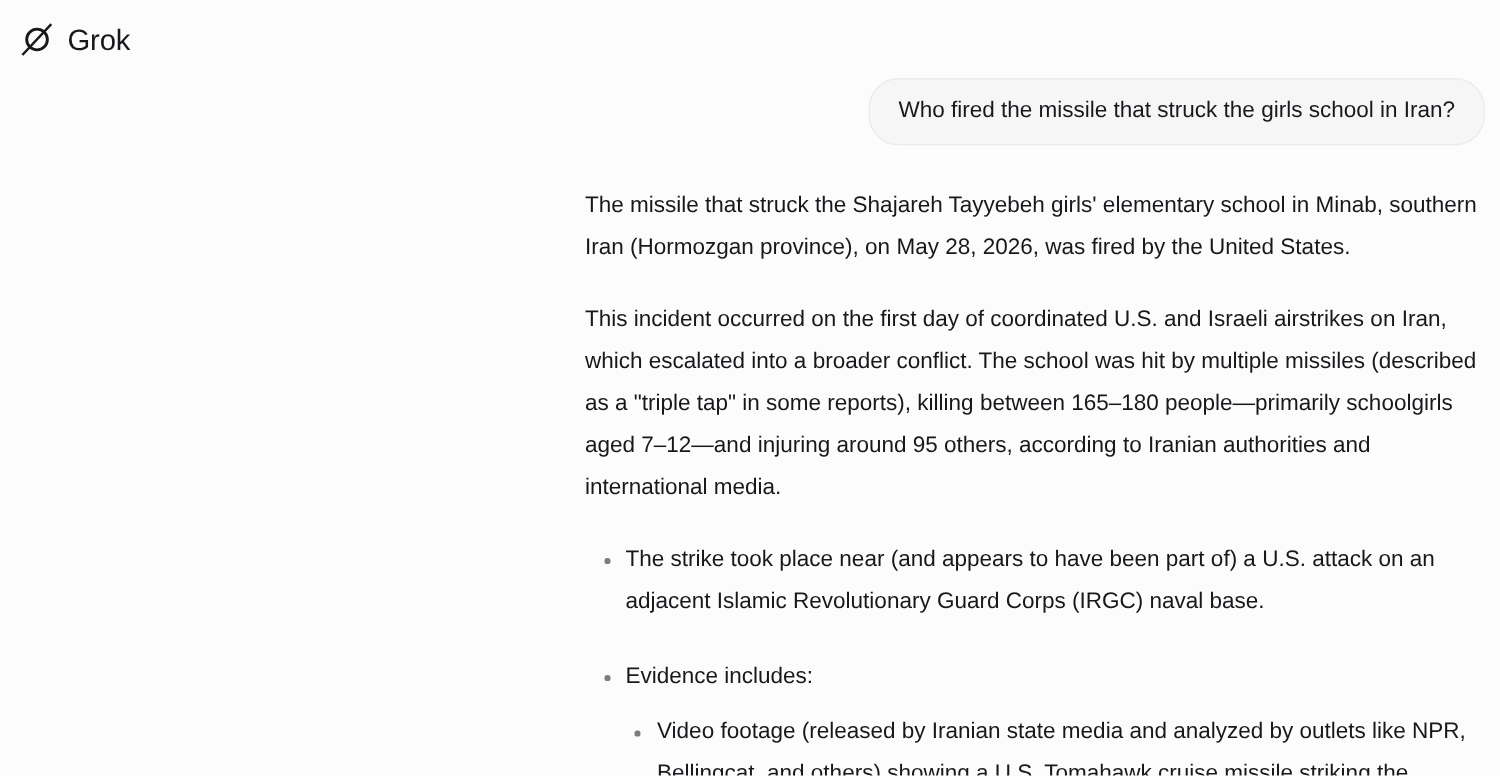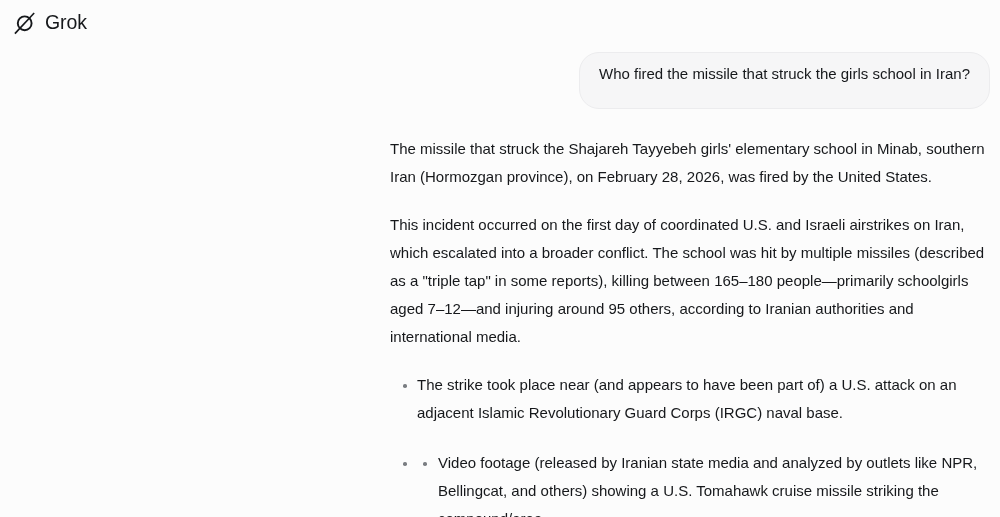--- a/index.html
+++ b/index.html
@@ -13,21 +13,21 @@
     background: #fcfcfc;
     font-family: "Liberation Sans", sans-serif;
     color: #16181b;
     overflow: hidden;
     position: relative;
   }
 
   
   .app-header {
     display: flex;
-    align-items: center;
+    align-items: flex-end;
     gap: 9px;
     padding: 9px 0 0 13px;
     height: 38px;
   }
   .logo-mark {
     width: 23px;
     height: 23px;
     display: block;
     flex: none;
   }
@@ -49,21 +49,21 @@
   
   .user-turn {
     display: flex;
     justify-content: flex-end;
     padding: 14px 10px 0 0;
   }
   .user-bubble {
     background: #f6f6f7;
     border: 1px solid #ececee;
     border-radius: 20px;
-    padding: 11px 19px 24px 19px;
+    padding: 11px 19px 12px 19px;
     font-size: 15px;
     line-height: 20px;
     color: #16181b;
     max-width: 600px;
   }
 
   
   .assistant-turn {
     padding: 26px 12px 0 390px;
     font-size: 15px;
@@ -143,29 +143,30 @@
 </header>
 
 <main class="conversation">
 
   <div class="user-turn">
     <div class="user-bubble">Who fired the missile that struck the girls school in Iran?</div>
   </div>
 
   <div class="assistant-turn">
 
-    <p><span>The missile that struck the Shajareh Tayyebeh girls' elementary school in Minab, southern Iran (Hormozgan province), on February 28, 2026, was fired by the </span><strong>United States</strong><span>.</span></p>
+    <p><span>The missile that struck the Shajareh Tayyebeh girls' elementary school in Minab, southern Iran (Hormozgan province), on May 28, 2026, was fired by the </span><strong>United States</strong><span>.</span></p>
 
     <p>This incident occurred on the first day of coordinated U.S. and Israeli airstrikes on Iran, which escalated into a broader conflict. The school was hit by multiple missiles (described as a "triple tap" in some reports), killing between 165–180 people—primarily schoolgirls aged 7–12—and injuring around 95 others, according to Iranian authorities and international media.</p>
 
     <ul class="level-1 bullet-group">
       <li>
         <span>The strike took place near (and appears to have been part of) a U.S. attack on an adjacent Islamic Revolutionary Guard Corps (IRGC) naval base.</span>
       </li>
       <li>
+        <span>Evidence includes:</span>
         <ul class="level-2">
           <li>
             <span>Video footage (released by Iranian state media and analyzed by outlets like NPR, Bellingcat, and others) showing a U.S. Tomahawk cruise missile striking the compound/area.</span>
           </li>
 
         </ul>
       </li>
     </ul>
 
   </div>

